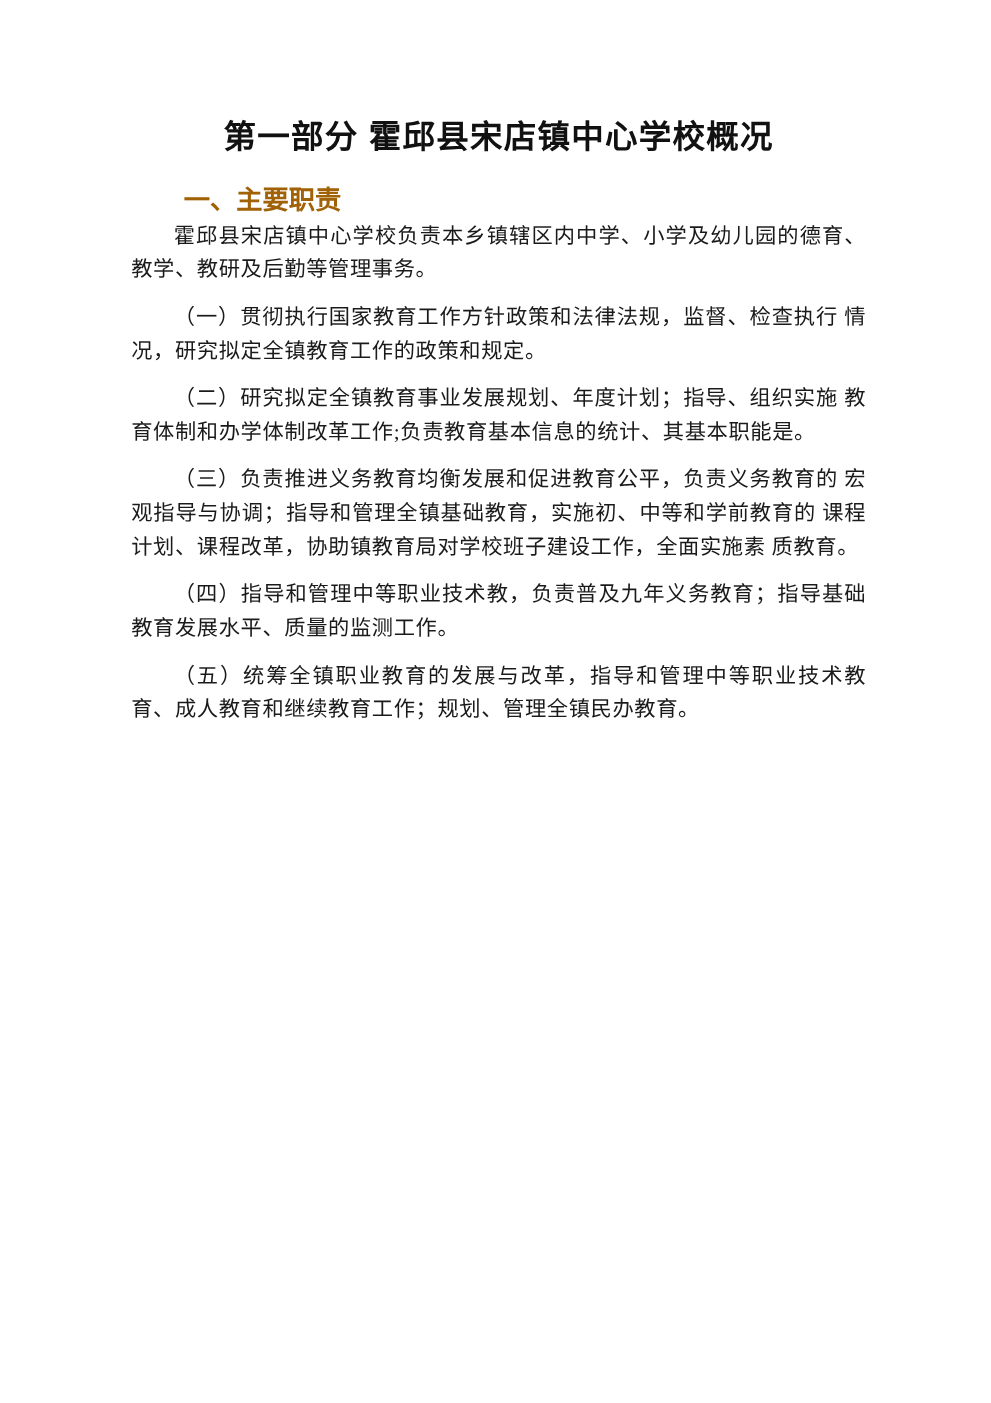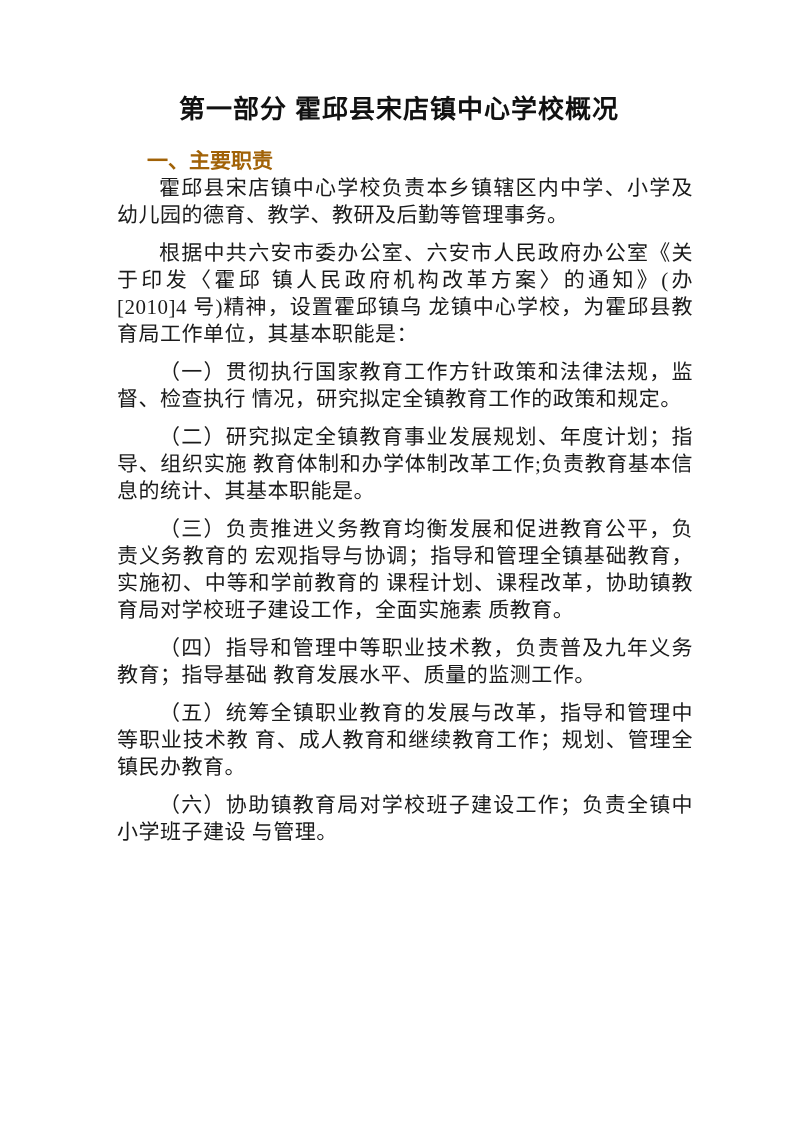--- a/index.html
+++ b/index.html
@@ -31,22 +31,22 @@
   .section-heading {
     margin: 0 0 1px 0;
     font-family: "Liberation Sans", sans-serif;
     font-size: 21px;
     line-height: 27px;
     font-weight: bold;
     text-indent: 2em;
     color: #a16207;
   }
   .para {
-    margin: 0 0 11px 12px;
-    font-size: 21px;
+    margin: 0 0 11px 0;
+    font-size: 17px;
     line-height: 27px;
     text-align: justify;
     text-justify: inter-ideograph;
     text-indent: 2em;
     letter-spacing: 0.5px;
   }
   .page-number {
     position: absolute;
     top: 992px;
     right: 98px;
@@ -55,21 +55,19 @@
     color: #222222;
   }
 </style>
 </head>
 <body>
 
 <div class="page">
   <h1 class="doc-title">第一部分 霍邱县宋店镇中心学校概况</h1>
   <h2 class="section-heading">一、主要职责</h2>
   <p class="para">霍邱县宋店镇中心学校负责本乡镇辖区内中学、小学及幼儿园的德育、教学、教研及后勤等管理事务。</p>
-  <p class="para">根据中共六安市委办公室、六安市人民政府办公室《关于印发〈霍邱 镇人民政府机构改革方案〉的通知》(办[2010]4 号)精神，设置霍邱镇乌 龙镇中心学校，为霍邱县教育局工作单位，其基本职能是：</p>
   <p class="para">（一）贯彻执行国家教育工作方针政策和法律法规，监督、检查执行 情况，研究拟定全镇教育工作的政策和规定。</p>
   <p class="para">（二）研究拟定全镇教育事业发展规划、年度计划；指导、组织实施 教育体制和办学体制改革工作;负责教育基本信息的统计、其基本职能是。</p>
   <p class="para">（三）负责推进义务教育均衡发展和促进教育公平，负责义务教育的 宏观指导与协调；指导和管理全镇基础教育，实施初、中等和学前教育的 课程计划、课程改革，协助镇教育局对学校班子建设工作，全面实施素 质教育。</p>
   <p class="para">（四）指导和管理中等职业技术教，负责普及九年义务教育；指导基础 教育发展水平、质量的监测工作。</p>
   <p class="para">（五）统筹全镇职业教育的发展与改革，指导和管理中等职业技术教 育、成人教育和继续教育工作；规划、管理全镇民办教育。</p>
-  <p class="para">（六）协助镇教育局对学校班子建设工作；负责全镇中小学班子建设 与管理。</p>
   <div class="page-number">-4-</div>
 </div>
 
 </body></html>

